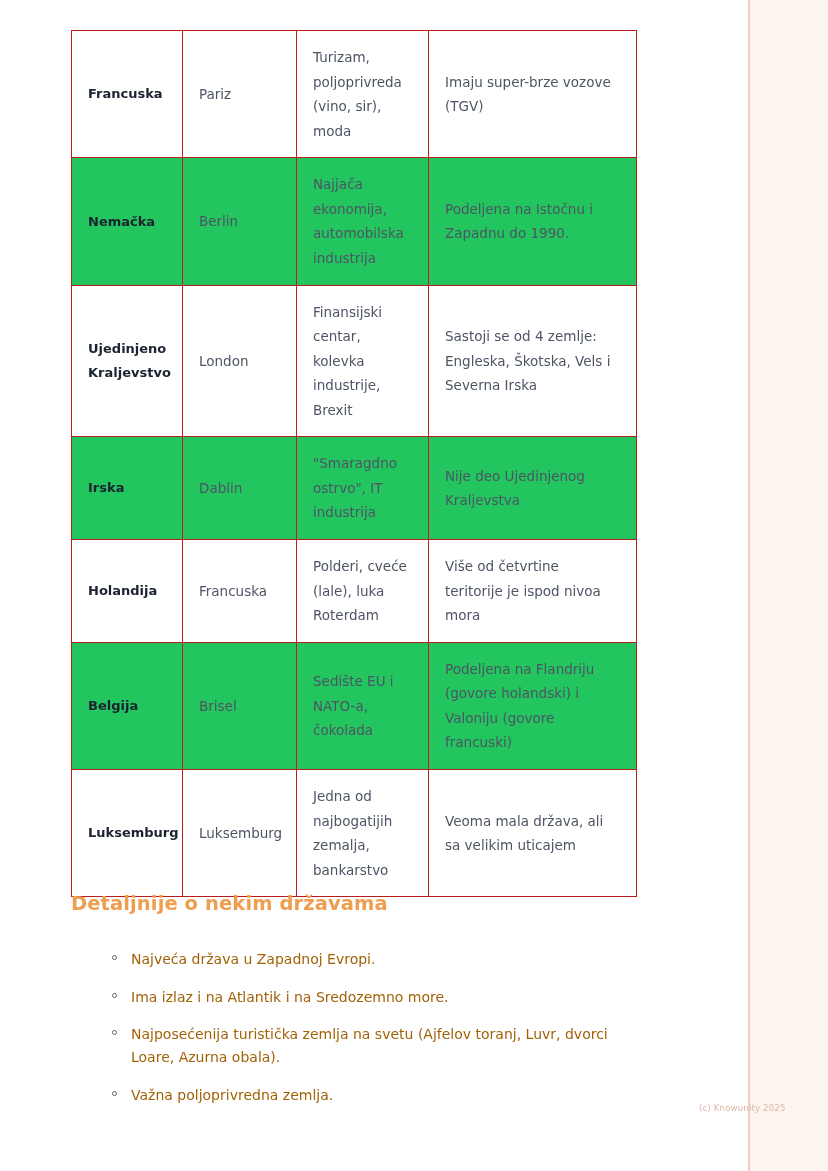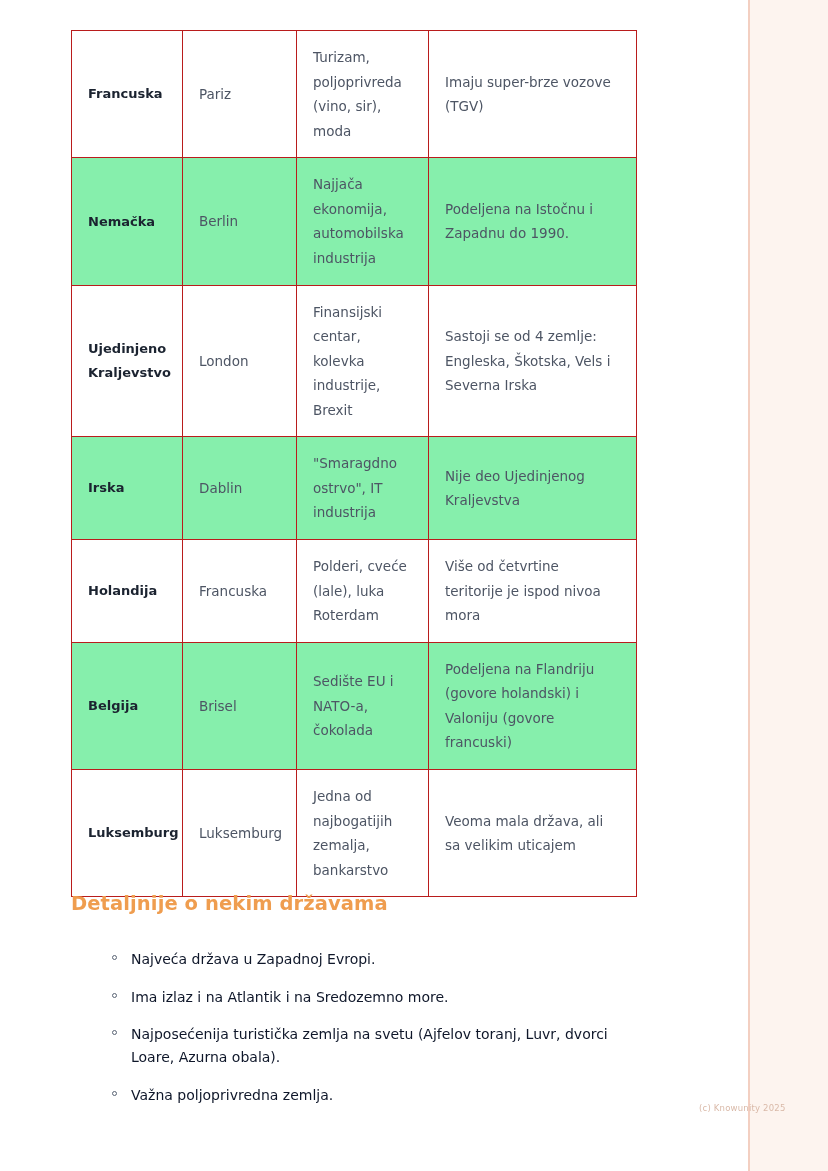--- a/index.html
+++ b/index.html
@@ -45,21 +45,21 @@
   }
   #country-table td {
     border: 1px solid #b91c1c;
     vertical-align: middle;
     padding: 14px 16px;
     font-size: 13.5px;
     line-height: 1.82;
     color: #4d5564;
     font-weight: 400;
   }
-  #country-table tr.alt td { background: #86efac; }
+  #country-table tr.alt td { background: #22c55e; }
   #country-table td.c-country {
     width: 111px;
     font-weight: 700;
     color: #1b2330;
     font-size: 13px;
     margin-top: 44px;
   }
   #country-table td.c-capital { width: 114px; }
   #country-table td.c-facts   { width: 132px; }
   #country-table td.c-notes   { width: 208px; }
@@ -109,21 +109,21 @@
     list-style: none;
     margin: 14px 0 0 0;
     padding: 0 0 0 40px;
   }
   ul.lvl2 li {
     position: relative;
     padding-left: 20px;
     margin-bottom: 15px;
     font-size: 14px;
     line-height: 1.62;
-    color: #0f172a;
+    color: #a16207;
     font-weight: 400;
   }
   ul.lvl2 li > .circle-icon {
     position: absolute;
     left: 1px;
     top: 7px;
     width: 5px;
     height: 5px;
     border-radius: 50%;
     border: 1.3px solid #5a6474;

